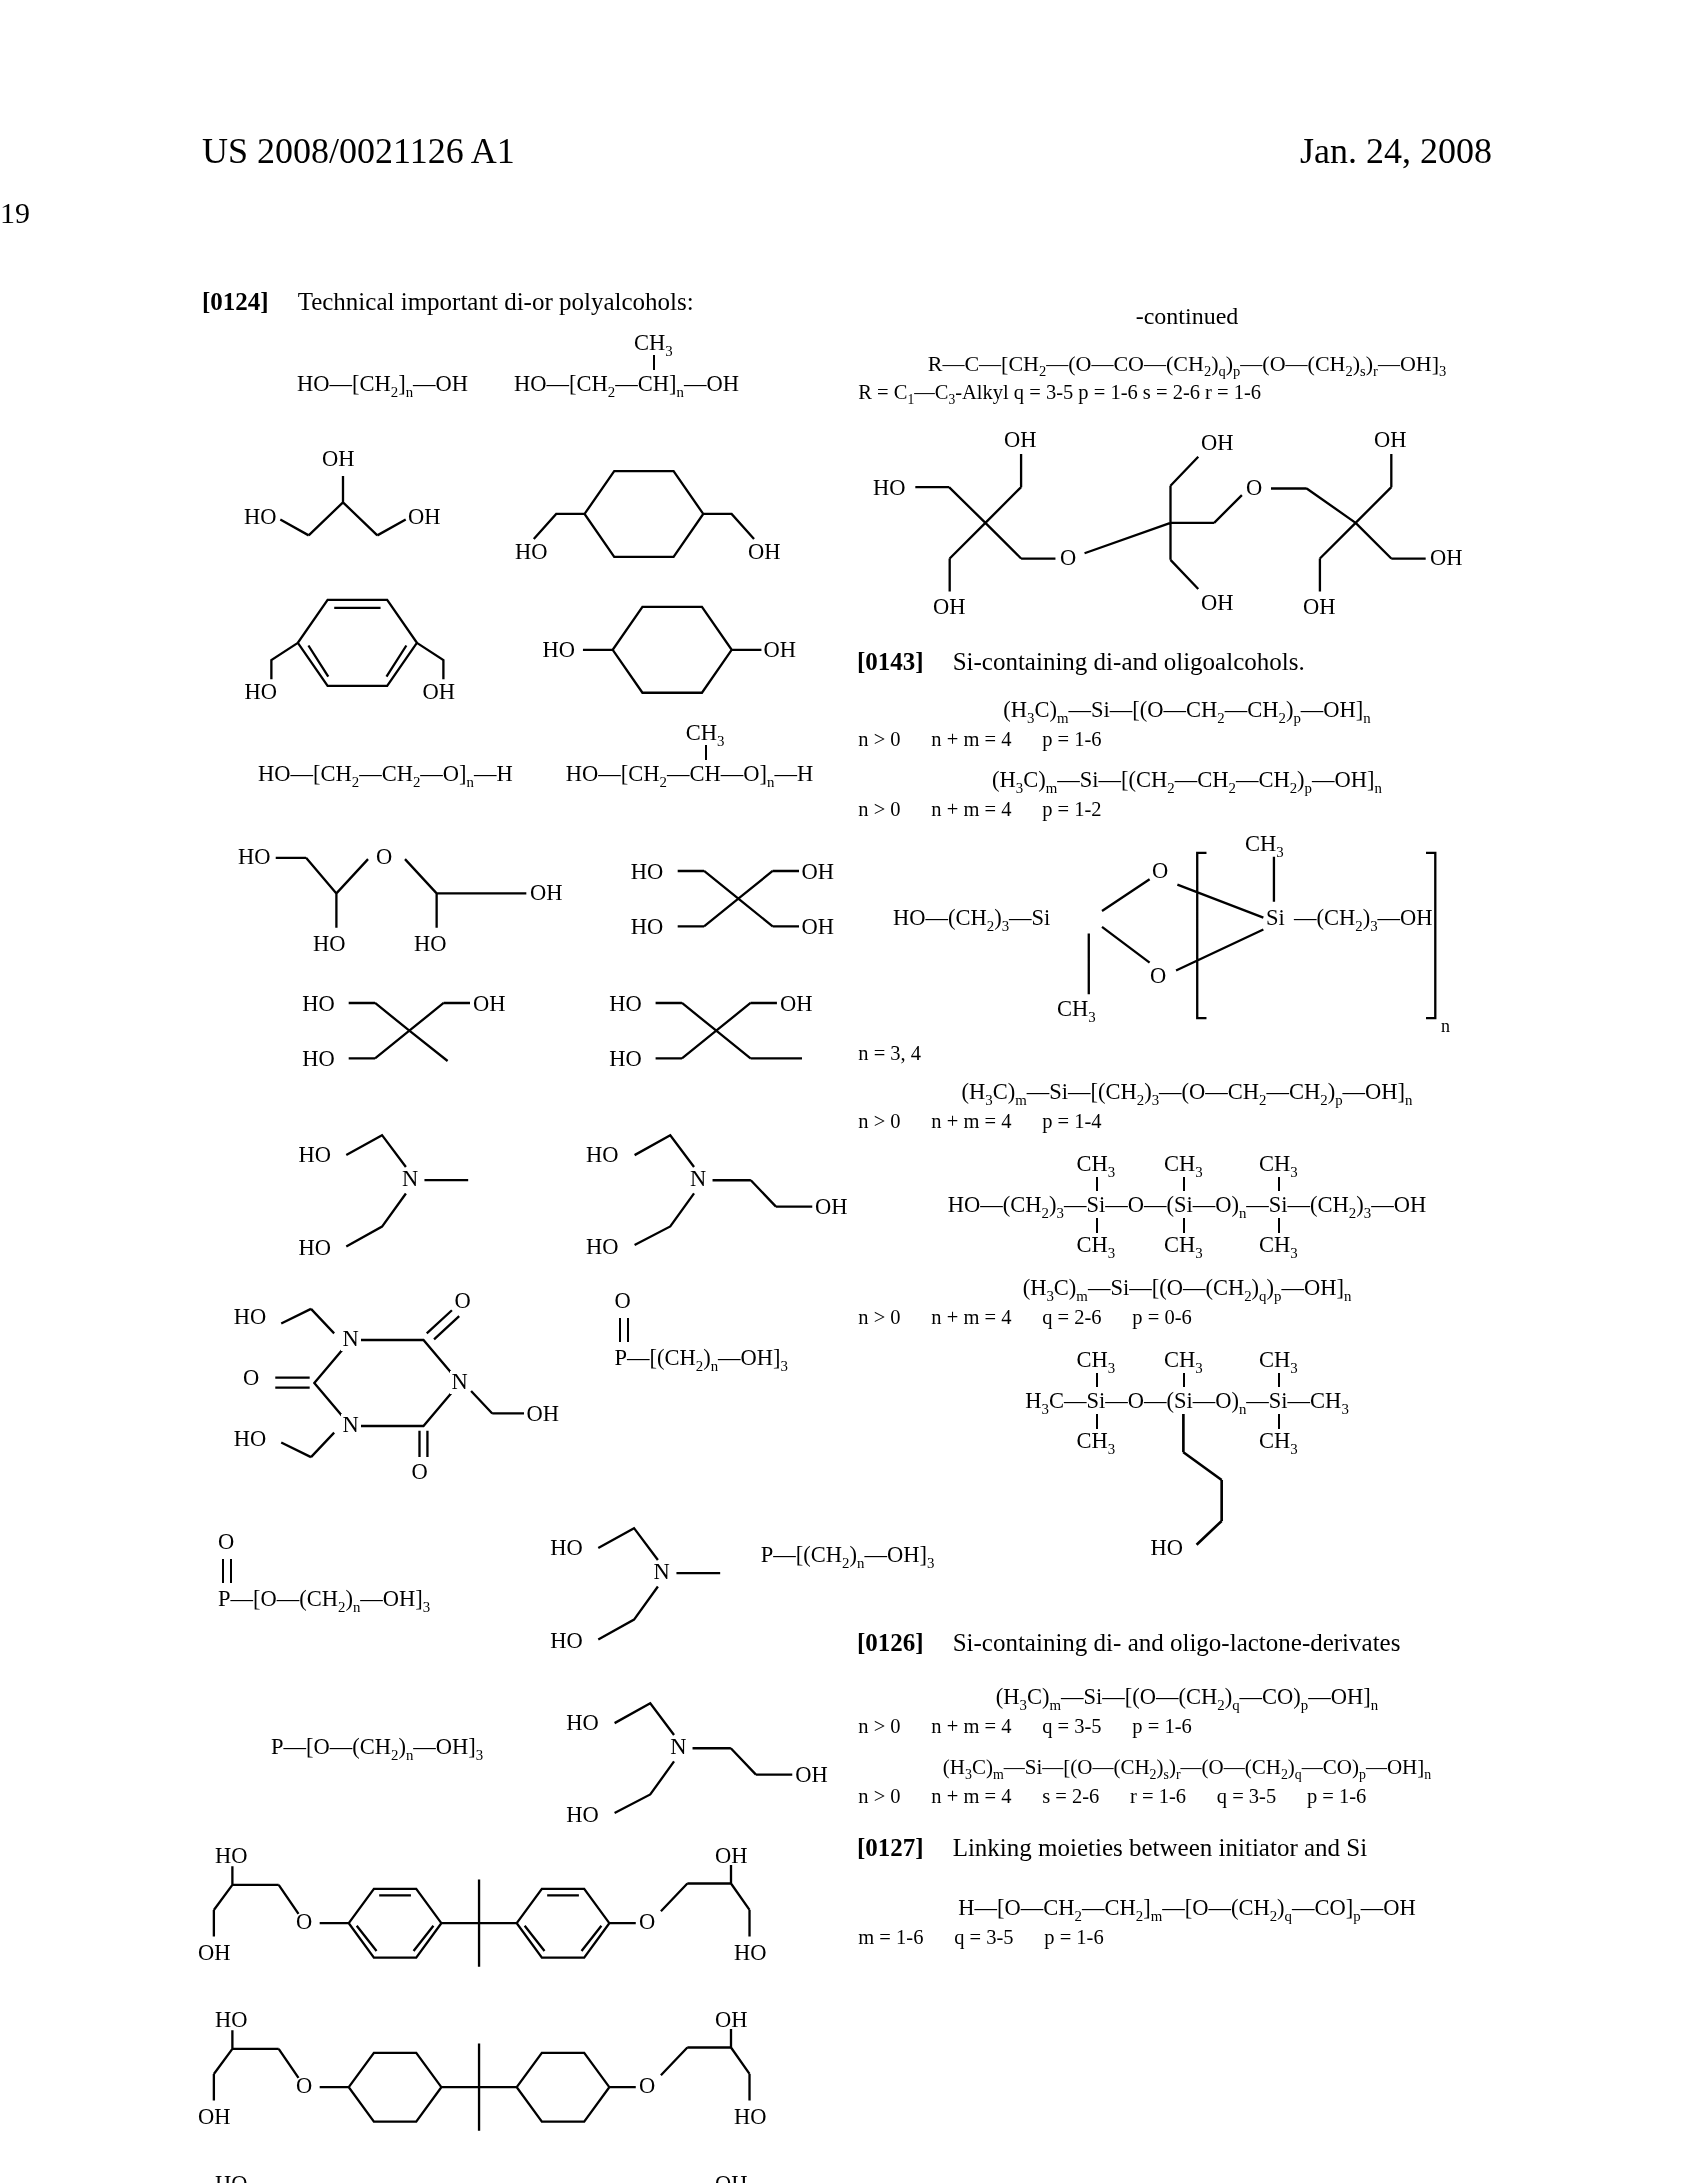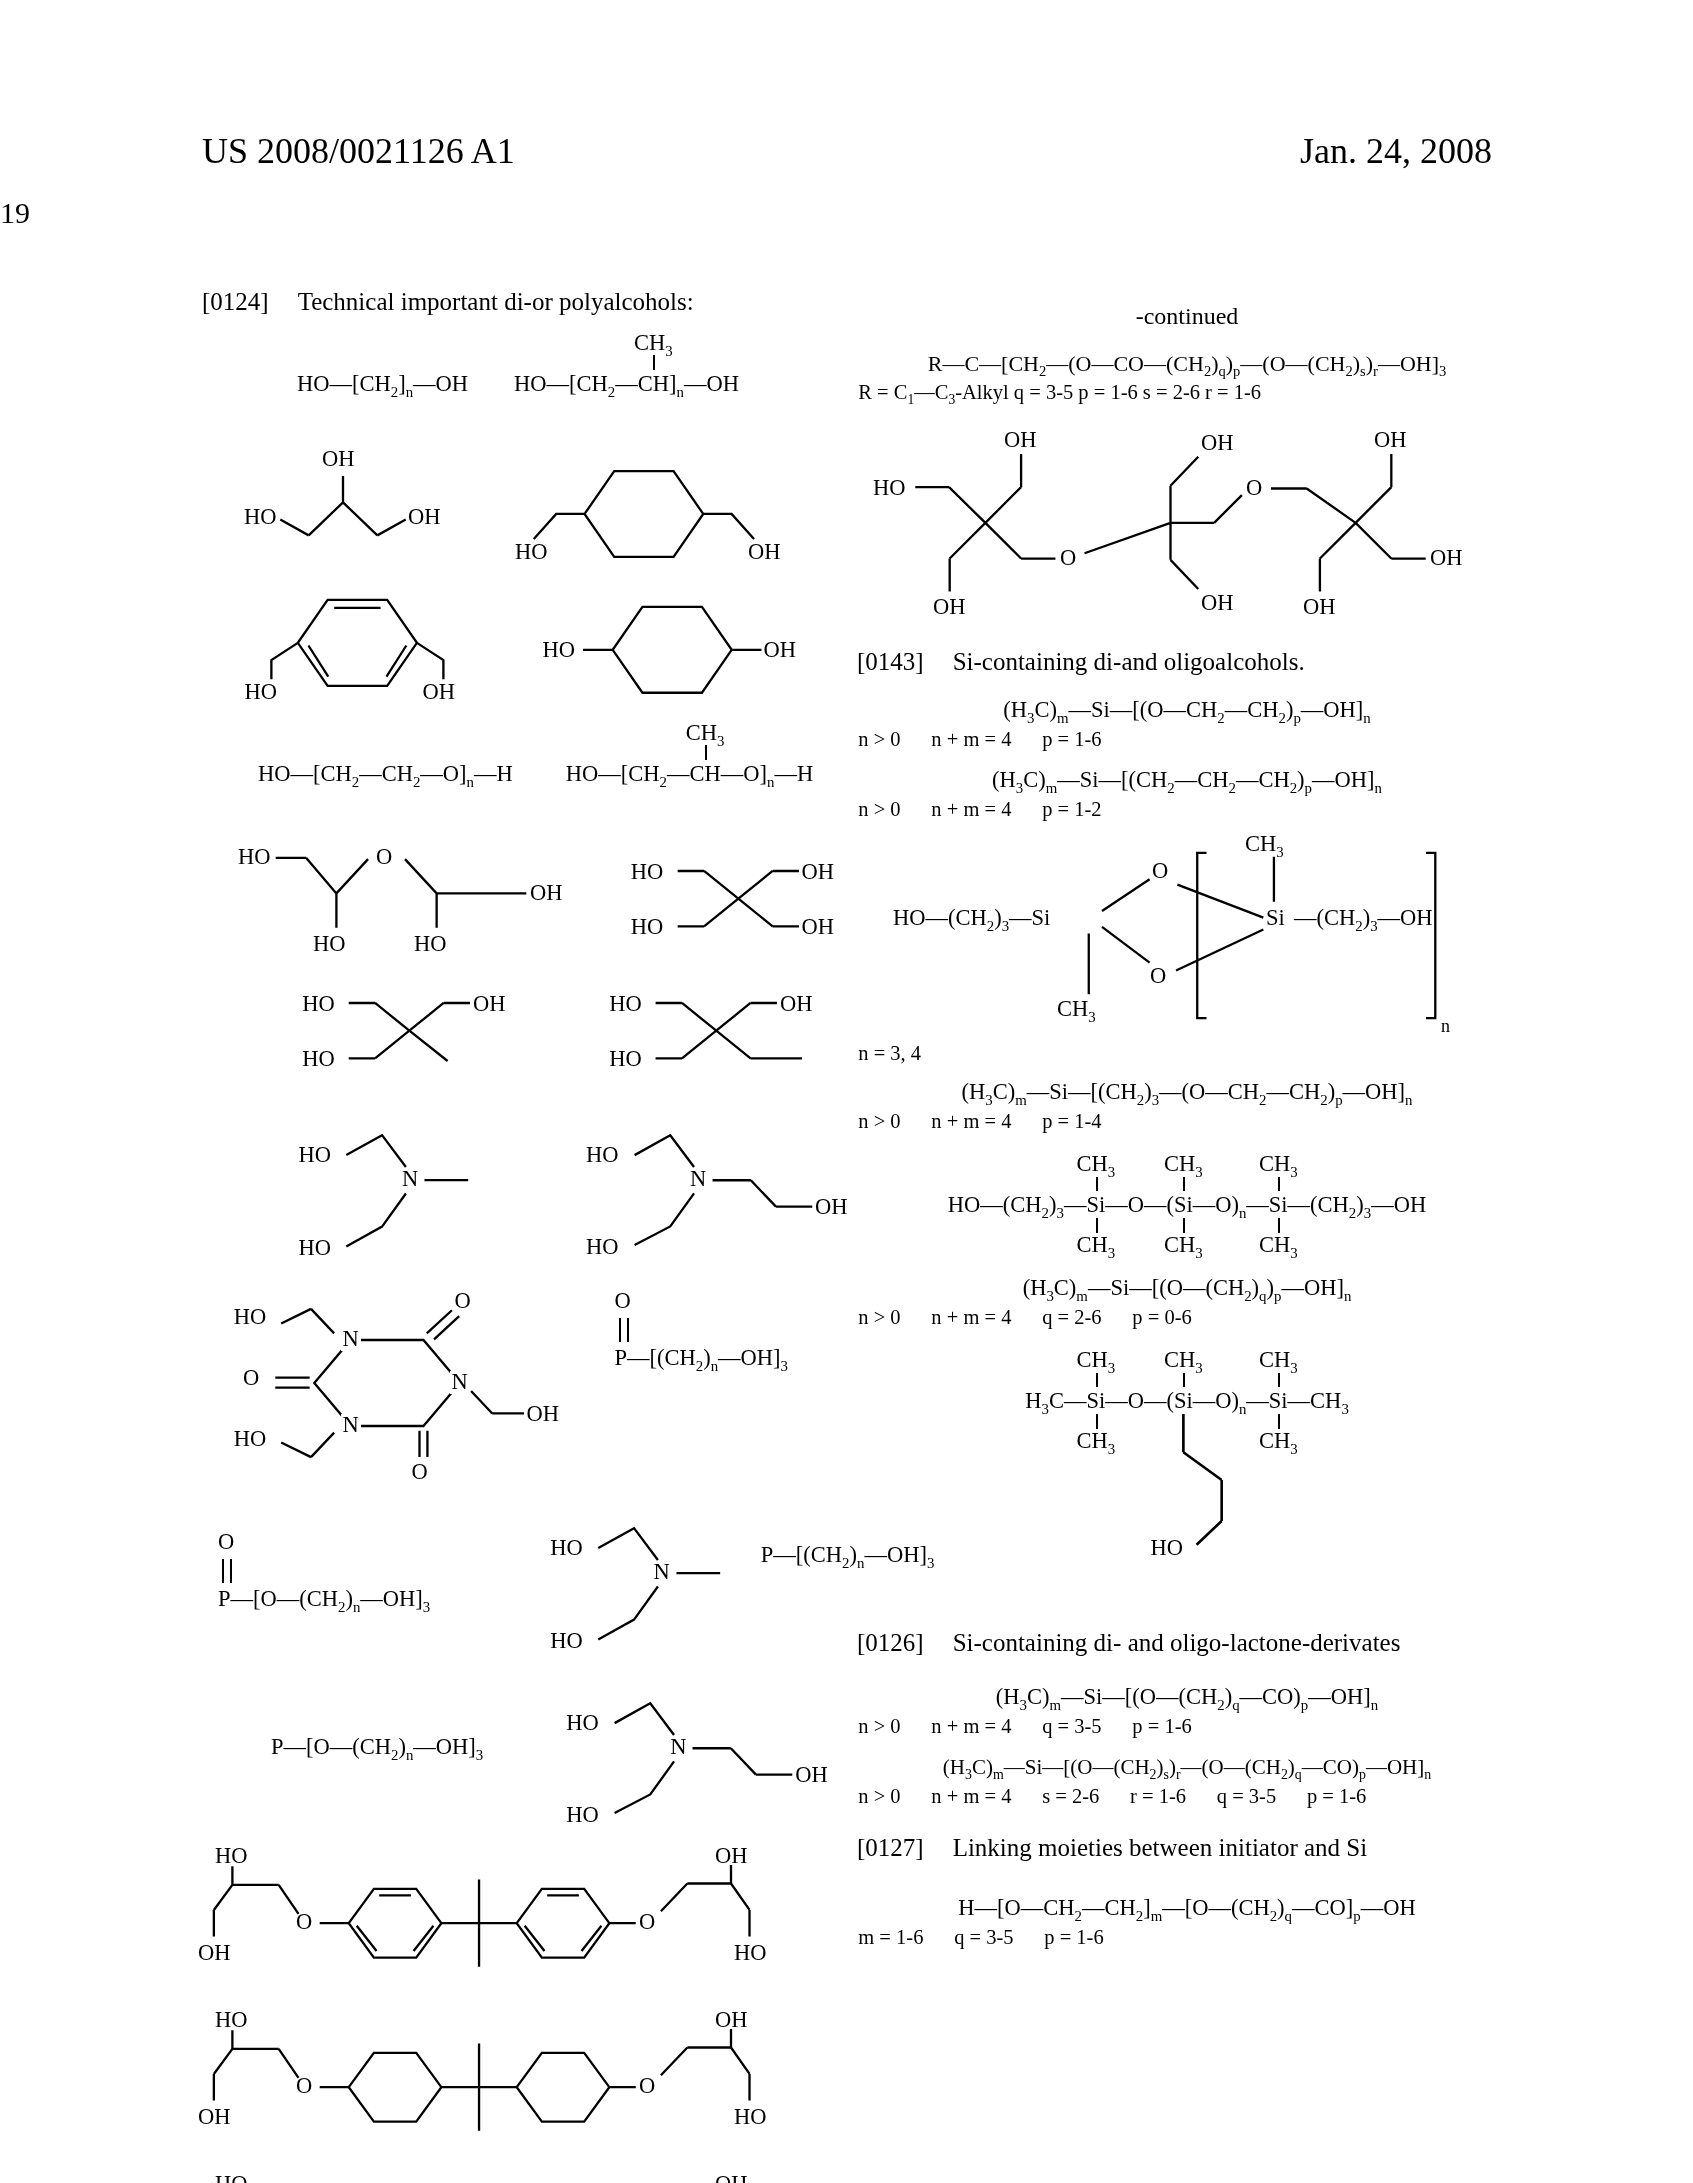--- a/index.html
+++ b/index.html
@@ -4,21 +4,21 @@
 <style>
   html,body{margin:0;padding:0;}
   body{width:1694px;height:2183px;background:#ffffff;color:#000;
        font-family:"Liberation Serif", serif;position:relative;overflow:hidden;}
   .hdr{position:absolute;top:130px;font-size:36px;}
   .pagenum{position:absolute;top:180px;left:0;width:100%;text-align:left;font-size:30px;margin-top:16px;}
   .col{position:absolute;}
   #leftcol{left:198px;top:284px;width:655px;}
   #rightcol{left:853px;top:301px;width:668px;}
   .para{font-size:25px;display:flex;gap:29px;margin:4px 0 9.3px 4px;}
-  .ptag{font-weight:normal;text-align:center;}
+  .ptag{font-weight:bold;text-align:center;}
   .row{display:flex;align-items:flex-start;position:relative;}
   .fx{font-size:22.5px;line-height:1.25;white-space:nowrap;}
   .param{font-size:20.5px;white-space:pre-wrap;margin:4px 0 2.6px 5.3px;}
   sub{font-size:66%;line-height:0;}
   .s{position:relative;display:block;flex:0 0 auto;}
   .s svg{position:absolute;left:0;top:0;}
   .s svg path{stroke:#000;stroke-width:3.5;fill:none;}
   .lb{position:absolute;font-size:22.5px;line-height:1;white-space:nowrap;}
   .nlb{background:#fff;padding:0 2px;}
   .vl{position:absolute;width:2px;background:#000;}

